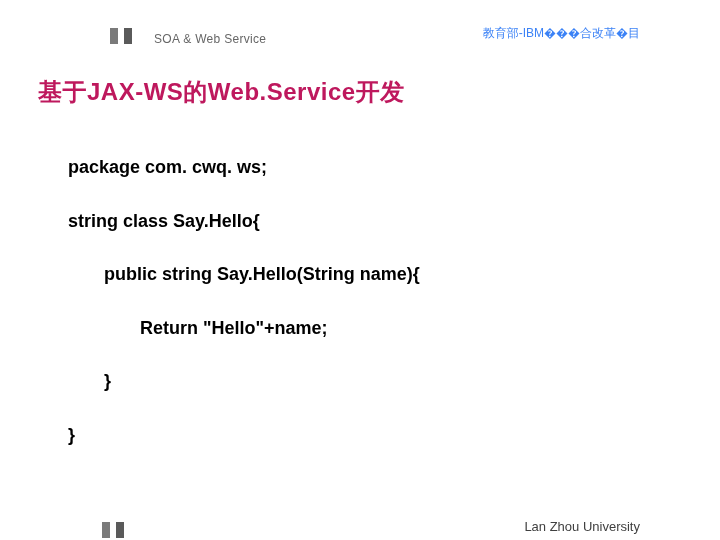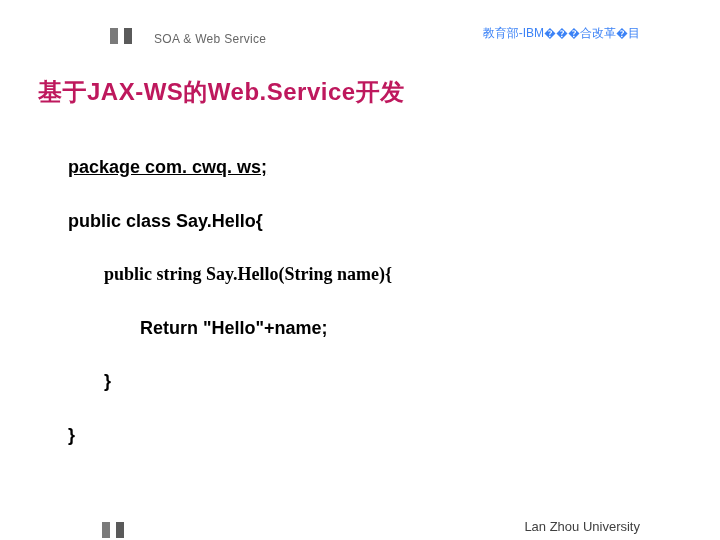--- a/index.html
+++ b/index.html
@@ -60,23 +60,23 @@
       letter-spacing: 0.5px;
     }
     .code-block {
       margin-top: 24px;
       margin-left: 44px;
       font-size: 18px;
       font-weight: bold;
       color: #000000;
       line-height: 2.2;
     }
-    .code-line-0 { margin-left: 0px; text-decoration: underline; }
+    .code-line-0 { margin-left: 0px; }
     .code-line-1 { margin-left: 0px; margin-top: 6px; }
-    .code-line-2 { margin-left: 36px; margin-top: 6px; font-family: Liberation Serif, serif; }
+    .code-line-2 { margin-left: 36px; margin-top: 6px; }
     .code-line-3 { margin-left: 72px; margin-top: 6px; }
     .code-line-4 { margin-left: 36px; margin-top: 6px; }
     .code-line-5 { margin-left: 0px; margin-top: 6px; }
     .footer {
       position: absolute;
       bottom: 10px;
       right: 84px;
       font-size: 13px;
       color: #404040;
     }
@@ -98,21 +98,21 @@
     <div class="bar-thick"></div>
   </div>
   <div class="header-left-text">SOA &amp; Web Service</div>
   <div class="header-right-text">教育部-IBM���合改革�目</div>
 </div>
 
 <div class="title">基于JAX-WS的Web.Service开发</div>
 
 <div class="code-block">
   <div class="code-line-0">package com. cwq. ws;</div>
-  <div class="code-line-1">public class Say.Hello{</div>
+  <div class="code-line-1">string class Say.Hello{</div>
   <div class="code-line-2">public string Say.Hello(String name){</div>
   <div class="code-line-3">Return "Hello"+name;</div>
   <div class="code-line-4">}</div>
   <div class="code-line-5">}</div>
 </div>
 
 <div class="footer-bars">
   <div class="bar-thin"></div>
   <div class="bar-thick"></div>
 </div>

